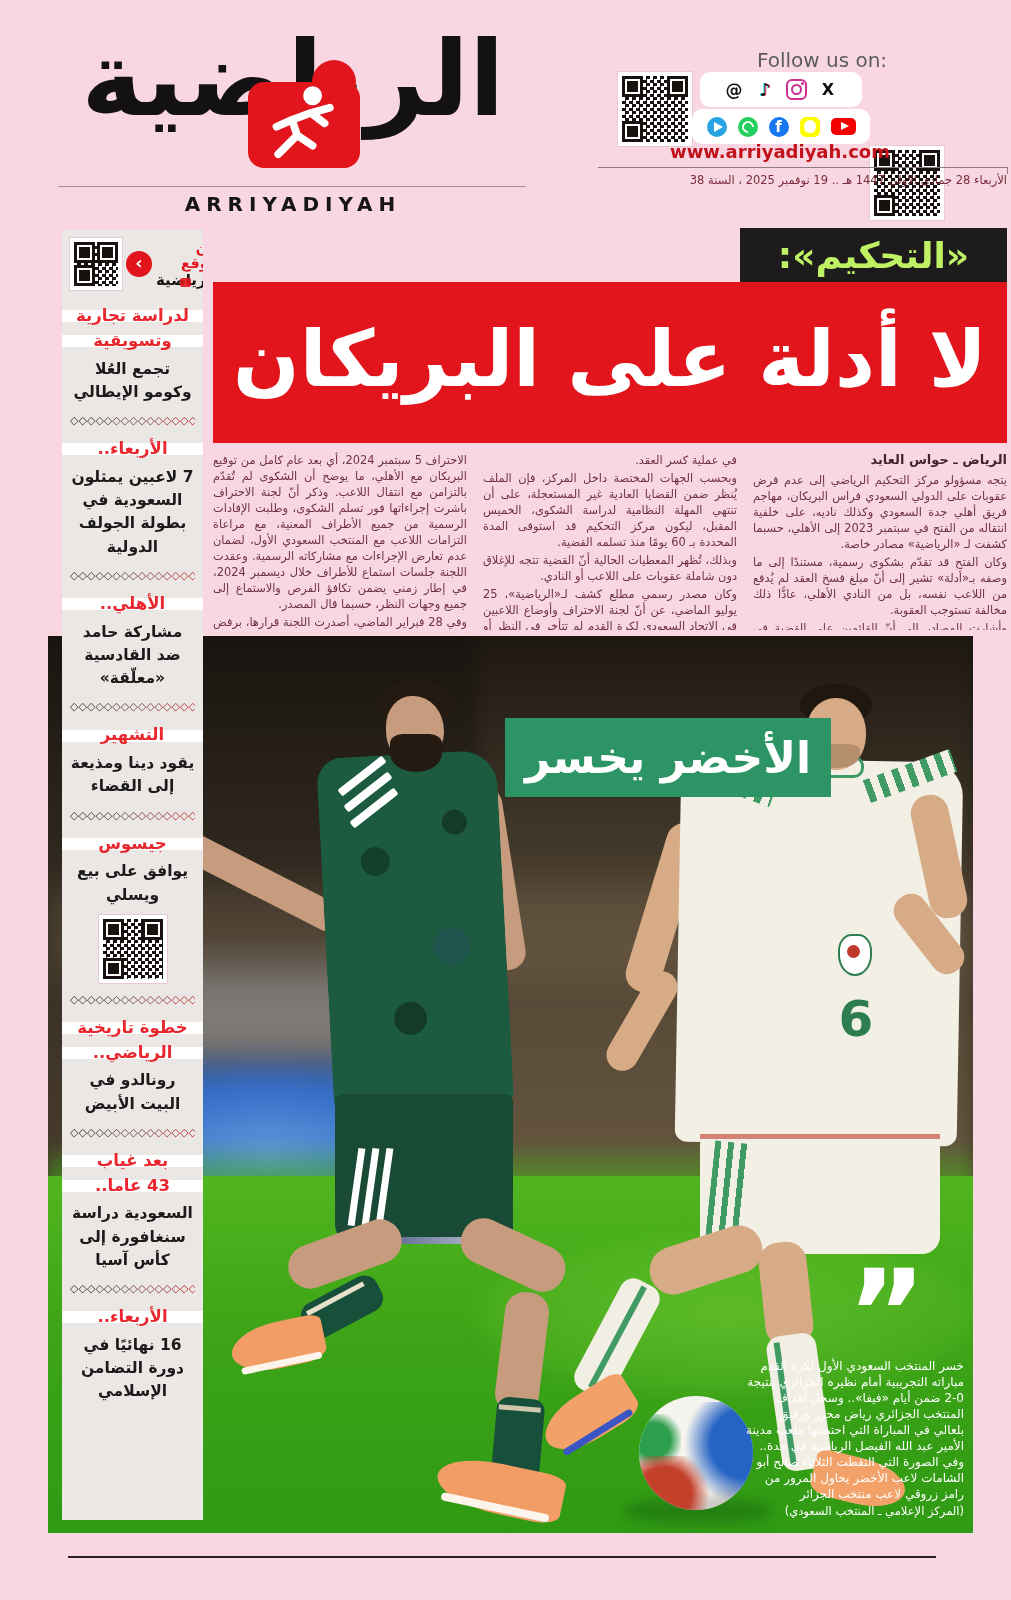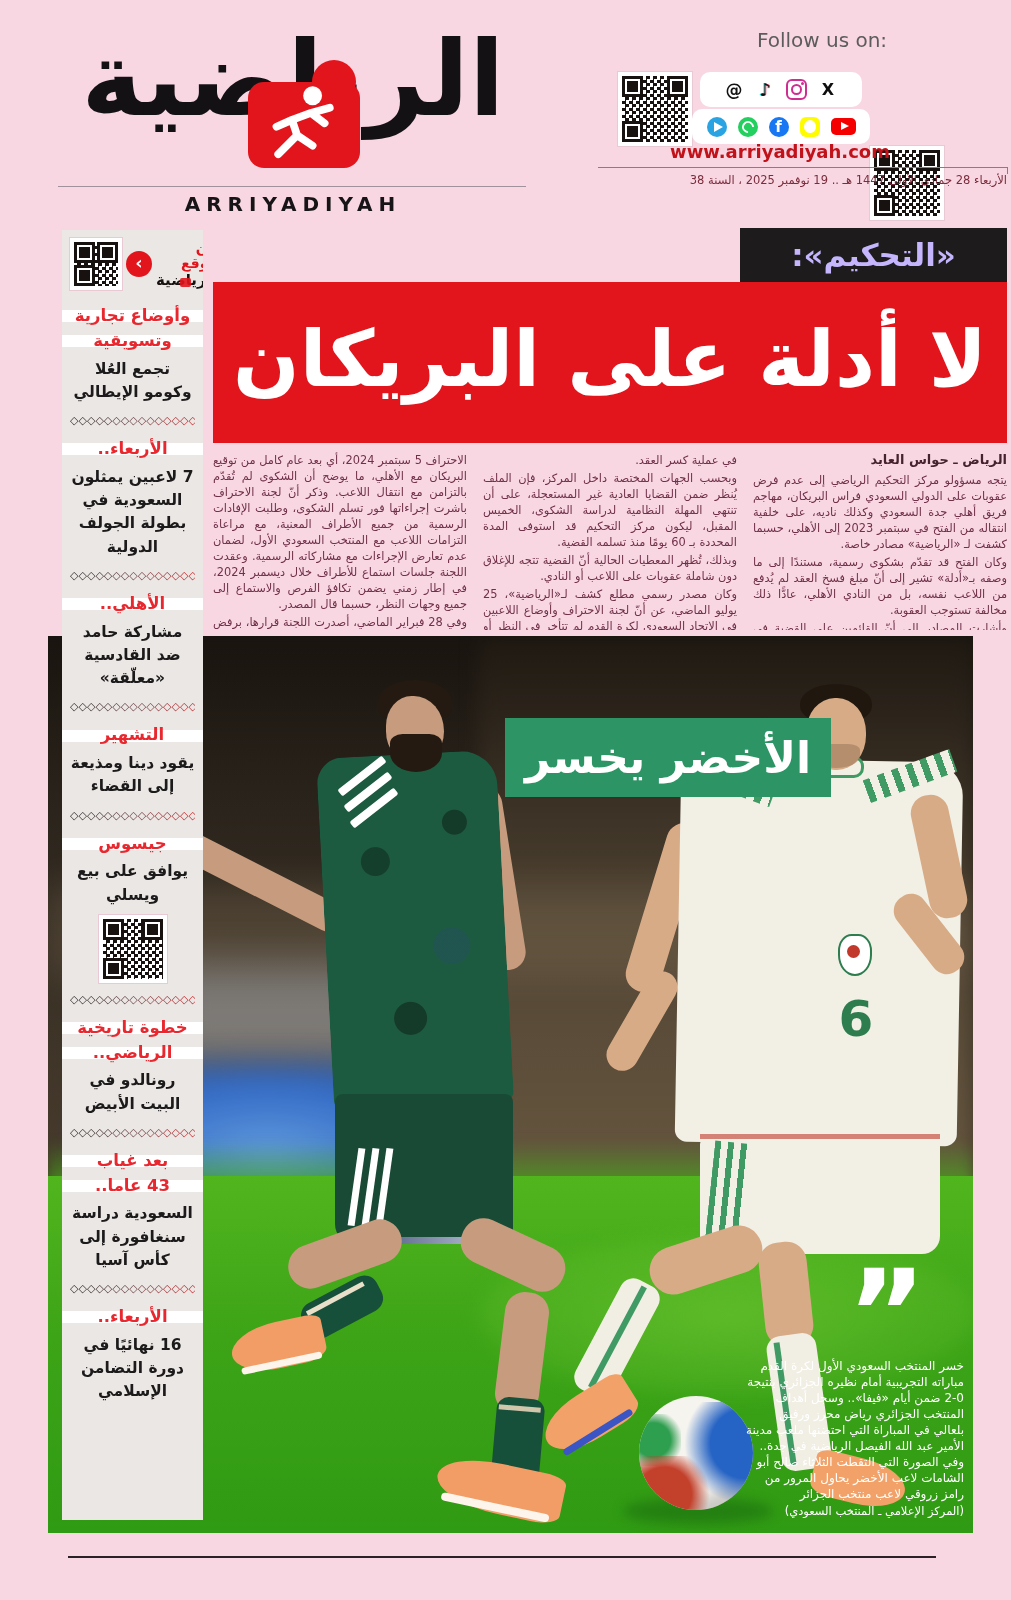--- a/index.html
+++ b/index.html
@@ -12,21 +12,21 @@
   .logo-ar{position:absolute;right:0;top:-14px;width:100%;text-align:center;
            font-size:104px;font-weight:900;color:#131113;direction:rtl;line-height:1.3;}
   .logo-box{position:absolute;left:196px;top:56px;width:112px;height:86px;background:#e2151d;
             border-radius:16px;z-index:3;}
   .logo-ball{position:absolute;left:260px;top:34px;width:44px;height:44px;border-radius:50%;
              background:#e2151d;z-index:2;}
   .logo-rule{position:absolute;left:6px;top:160px;width:468px;height:1px;background:#a0929a;}
   .logo-latin{position:absolute;left:0;top:166px;width:100%;text-align:center;font-size:20px;
               font-weight:bold;letter-spacing:6px;color:#161416;}
 
-  .follow-label{left:712px;top:28px;width:220px;text-align:center;color:#5c5c5c;font-size:20px;}
+  .follow-label{left:712px;top:48px;width:220px;text-align:center;color:#5c5c5c;font-size:20px;}
   .qr{background:#fff;position:relative;border:4px solid #fff;box-shadow:0 0 0 1px #e8c9d4;
       background-image:conic-gradient(#17120f 25%,#fff 0 50%,#17120f 0 75%,#fff 0);
       background-size:7px 7px;}
   .qr i{position:absolute;width:15px;height:15px;border:3px solid #17120f;background:#fff;}
   .qr i::before{content:"";position:absolute;inset:2px;background:#17120f;}
   .qr i:nth-child(1){left:0;top:0;}
   .qr i:nth-child(2){right:0;top:0;}
   .qr i:nth-child(3){left:0;bottom:0;}
   .qr-h{width:66px;height:66px;}
   .qr-hl{left:618px;top:72px;}
@@ -61,22 +61,22 @@
                       border-top:4.5px solid transparent;border-bottom:4.5px solid transparent;}
 
   .site-url{left:648px;top:141px;width:264px;text-align:center;color:#c1121a;font-weight:bold;
             font-size:18px;}
   .head-rule{left:598px;top:167px;width:410px;height:1px;background:#8d7a82;}
   .head-rule::after{content:"";position:absolute;right:0;top:0;width:1px;height:7px;background:#8d7a82;}
   .date-line{left:520px;top:173px;width:487px;direction:rtl;text-align:right;color:#7b2c3c;
              font-size:11.5px;}
 
   
-  .kicker{left:740px;top:228px;width:267px;height:54px;background:#1d1b1c;color:#c4b5fd;direction:rtl;
-          display:flex;align-items:center;justify-content:center;font-size:31px;font-weight:bold;}
+  .kicker{left:740px;top:228px;width:267px;height:54px;background:#1d1b1c;color:#bef264;direction:rtl;
+          display:flex;align-items:center;justify-content:center;font-size:36px;font-weight:bold;}
   .banner{left:213px;top:282px;width:794px;height:161px;background:#e2151d;display:flex;
           align-items:center;justify-content:center;}
   .banner .hl{color:#fff;direction:rtl;font-size:78px;font-weight:800;line-height:1;
               padding-bottom:8px;white-space:nowrap;}
   .cols{left:213px;top:452px;width:794px;height:178px;display:flex;direction:rtl;gap:16px;
         overflow:hidden;}
   .col{flex:1;direction:rtl;text-align:justify;color:#703048;font-size:11.4px;line-height:16px;}
   .col p{margin:0 0 2px 0;}
   .byline{font-weight:bold;color:#45222e;font-size:13px;margin-bottom:4px;}
 
@@ -391,21 +391,21 @@
           <i></i>
         </div>
       <div class="src-circle"></div>
       <div class="src-txt">
         <div class="src-label">من موقع</div>
         <div class="src-logo">الرياضية</div>
       </div>
     </div>
     <div id="sb-items">
         <div class="sb-item">
-          <div class="sb-tag"><span>وأوضاع تجارية</span></div>
+          <div class="sb-tag"><span>لدراسة تجارية</span></div>
           <div class="sb-tag"><span>وتسويقية</span></div>
           <div class="sb-title">تجمع العُلا وكومو الإيطالي</div>
         </div>
         <div class="sb-div">◇◇◇◇◇◇◇◇◇◇◇◇◇◇◇◇◇◇</div>
         <div class="sb-item">
           <div class="sb-tag"><span>الأربعاء..</span></div>
           <div class="sb-title">7 لاعبين يمثلون السعودية في بطولة الجولف الدولية</div>
         </div>
         <div class="sb-div">◇◇◇◇◇◇◇◇◇◇◇◇◇◇◇◇◇◇</div>
         <div class="sb-item">

